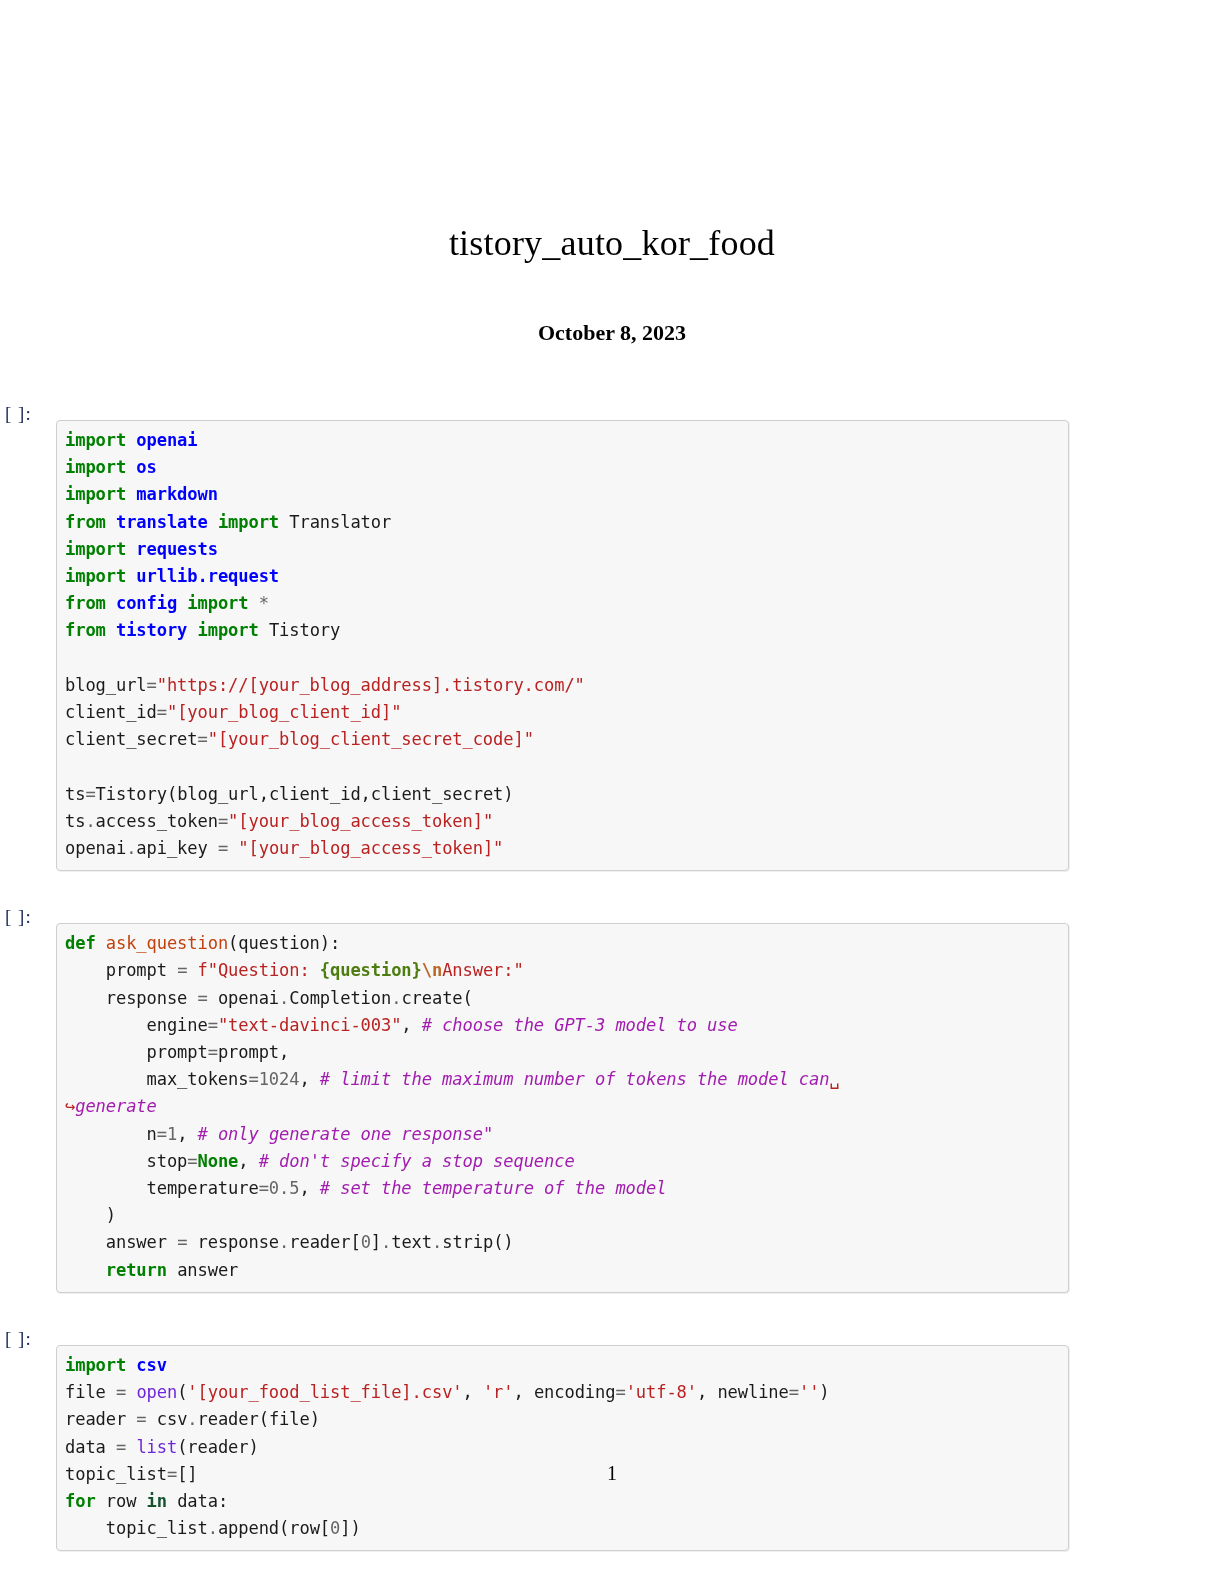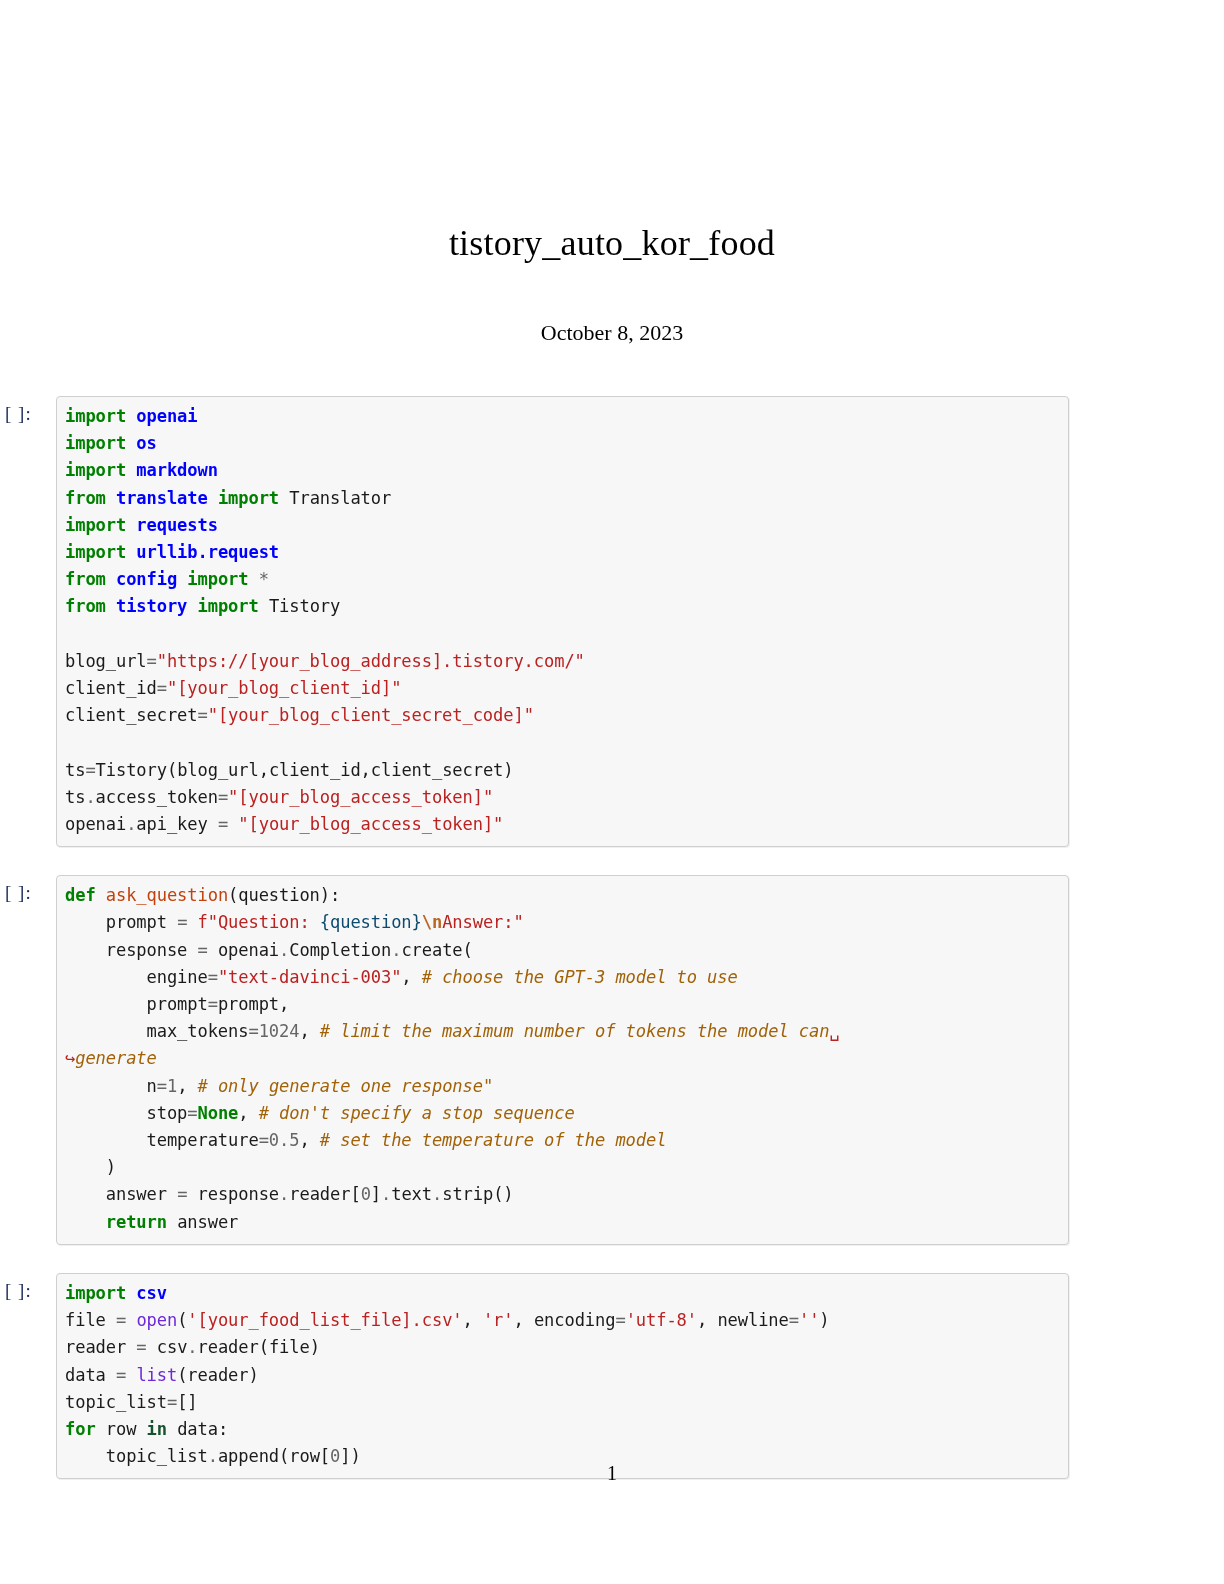--- a/index.html
+++ b/index.html
@@ -39,21 +39,21 @@
     color: #000;
   }
   .doc-date {
     position: absolute;
     left: 0;
     top: 320px;
     width: 1224px;
     text-align: center;
     font-family: "Liberation Serif", serif;
     font-size: 22px;
-    font-weight: 400;
+    font-weight: 700;
     color: #000;
   }
 
   
   .cells {
     position: absolute;
     left: 0;
     top: 396px;
     width: 1224px;
   }
@@ -78,20 +78,21 @@
   }
   .cell-box {
     flex: 1 1 auto;
     margin-right: 155px;
     background: #f7f7f7;
     border: 1px solid #cfcfcf;
     border-radius: 4px;
     padding: 6px 10px 8px 8px;
     box-sizing: border-box;
     box-shadow: 1px 1px 0 rgba(0,0,0,0.06);
+    margin-top: 24px;
   }
   pre.code {
     margin: 0;
     font-family: "DejaVu Sans Mono", "Liberation Mono", monospace;
     font-size: 17.1px;
     line-height: 27.2px;
     white-space: pre;
     color: #1a1a1a;
     letter-spacing: -0.1px;
     tab-size: 4;
@@ -100,23 +101,23 @@
   
   .k  { color: #008000; font-weight: bold; }   
   .kc { color: #008000; font-weight: bold; }   
   .ow { color: #14532d; font-weight: bold; }   
   .nn { color: #0000ff; font-weight: bold; }   
   .nf { color: #c2410c; }                      
   .nb { color: #6d28d9; }                      
   .s  { color: #ba2121; }                      
   .sa { color: #ba2121; }                      
   .se { color: #bb6622; font-weight: bold; }   
-  .si { color: #0c4a6e; font-weight: normal; }   
+  .si { color: #4d7c0f; font-weight: bold; }   
   .m  { color: #666666; }                      
-  .c  { color: #a16207; font-style: italic; }  
+  .c  { color: #a21caf; font-style: italic; }  
   .o  { color: #666666; }                      
   .p  { color: #1a1a1a; }                      
   .n  { color: #1a1a1a; }                      
   .wrapmark { color: #ba2121; }                
 
   
   .page-number {
     position: absolute;
     left: 0;
     top: 1462px;

